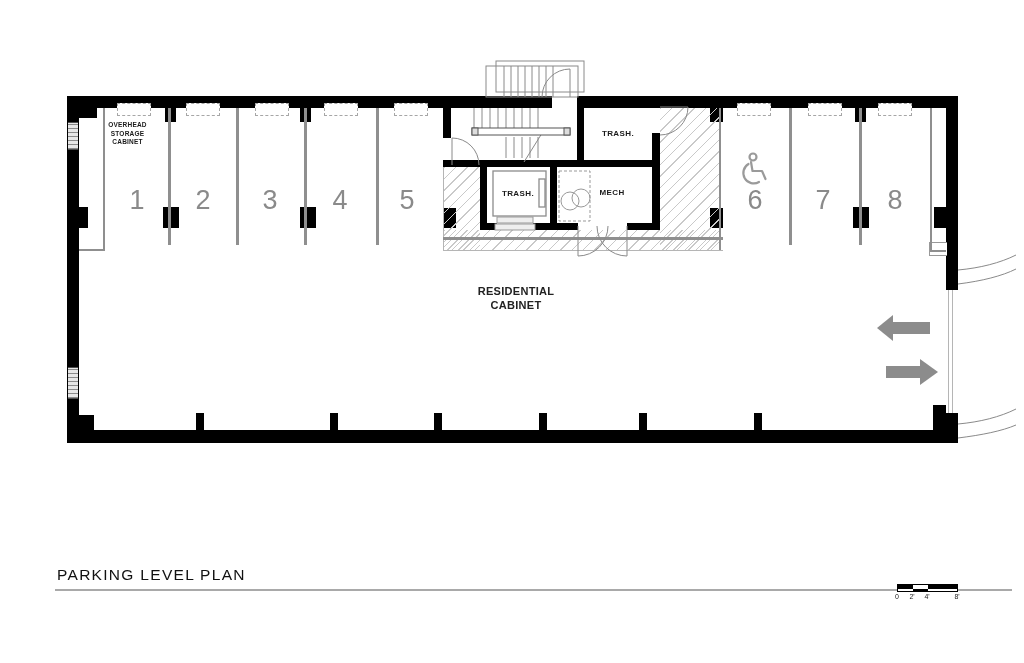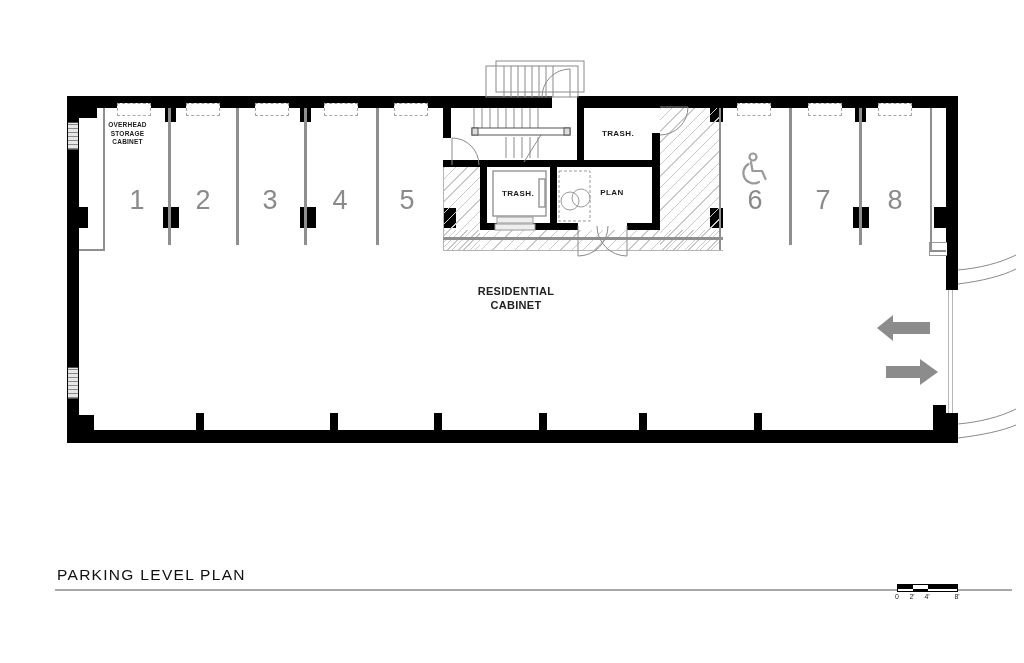--- a/index.html
+++ b/index.html
@@ -189,21 +189,21 @@
   </svg>
 
   <div class="note" style="left:100px;top:121px;width:55px;">
     <div>OVERHEAD</div>
     <div>STORAGE</div>
     <div>CABINET</div>
   </div>
 
   <div class="room-lbl" style="left:618px;top:133px;">TRASH.</div>
   <div class="room-lbl" style="left:518px;top:193px;">TRASH.</div>
-  <div class="room-lbl" style="left:612px;top:192px;">PLAN</div>
+  <div class="room-lbl" style="left:612px;top:192px;">MECH</div>
 
   <div class="area-lbl" style="left:516px;top:285px;">
     <div>RESIDENTIAL</div>
     <div>CABINET</div>
   </div>
 
   <div class="stall-num" style="left:137px;top:200px;">1</div>
   <div class="stall-num" style="left:203px;top:200px;">2</div>
   <div class="stall-num" style="left:270px;top:200px;">3</div>
   <div class="stall-num" style="left:340px;top:200px;">4</div>

